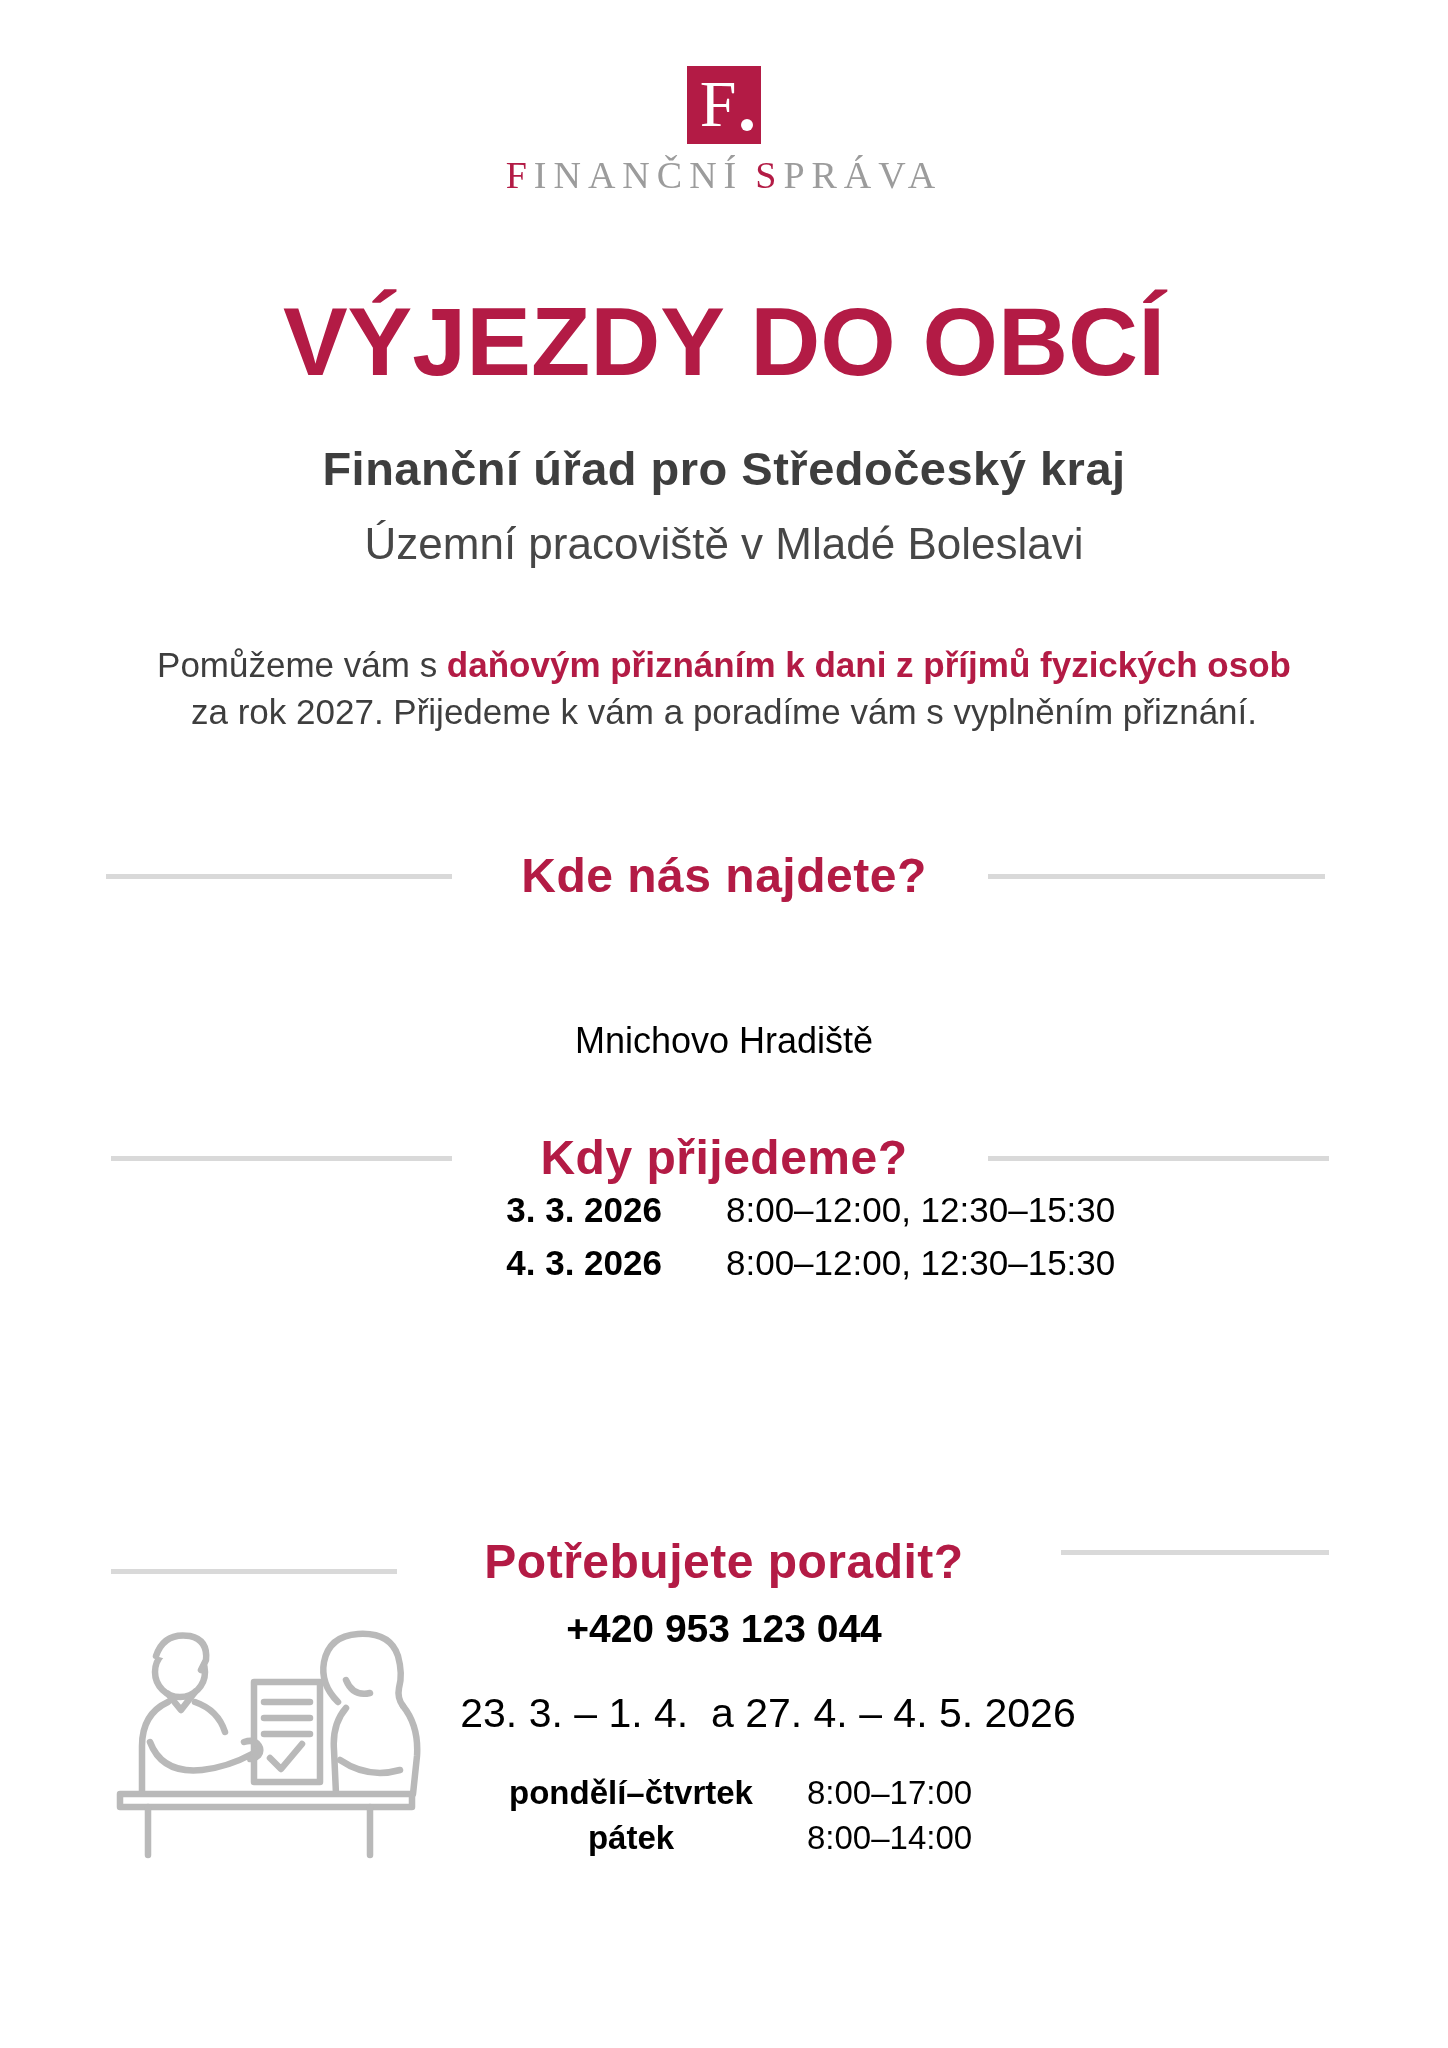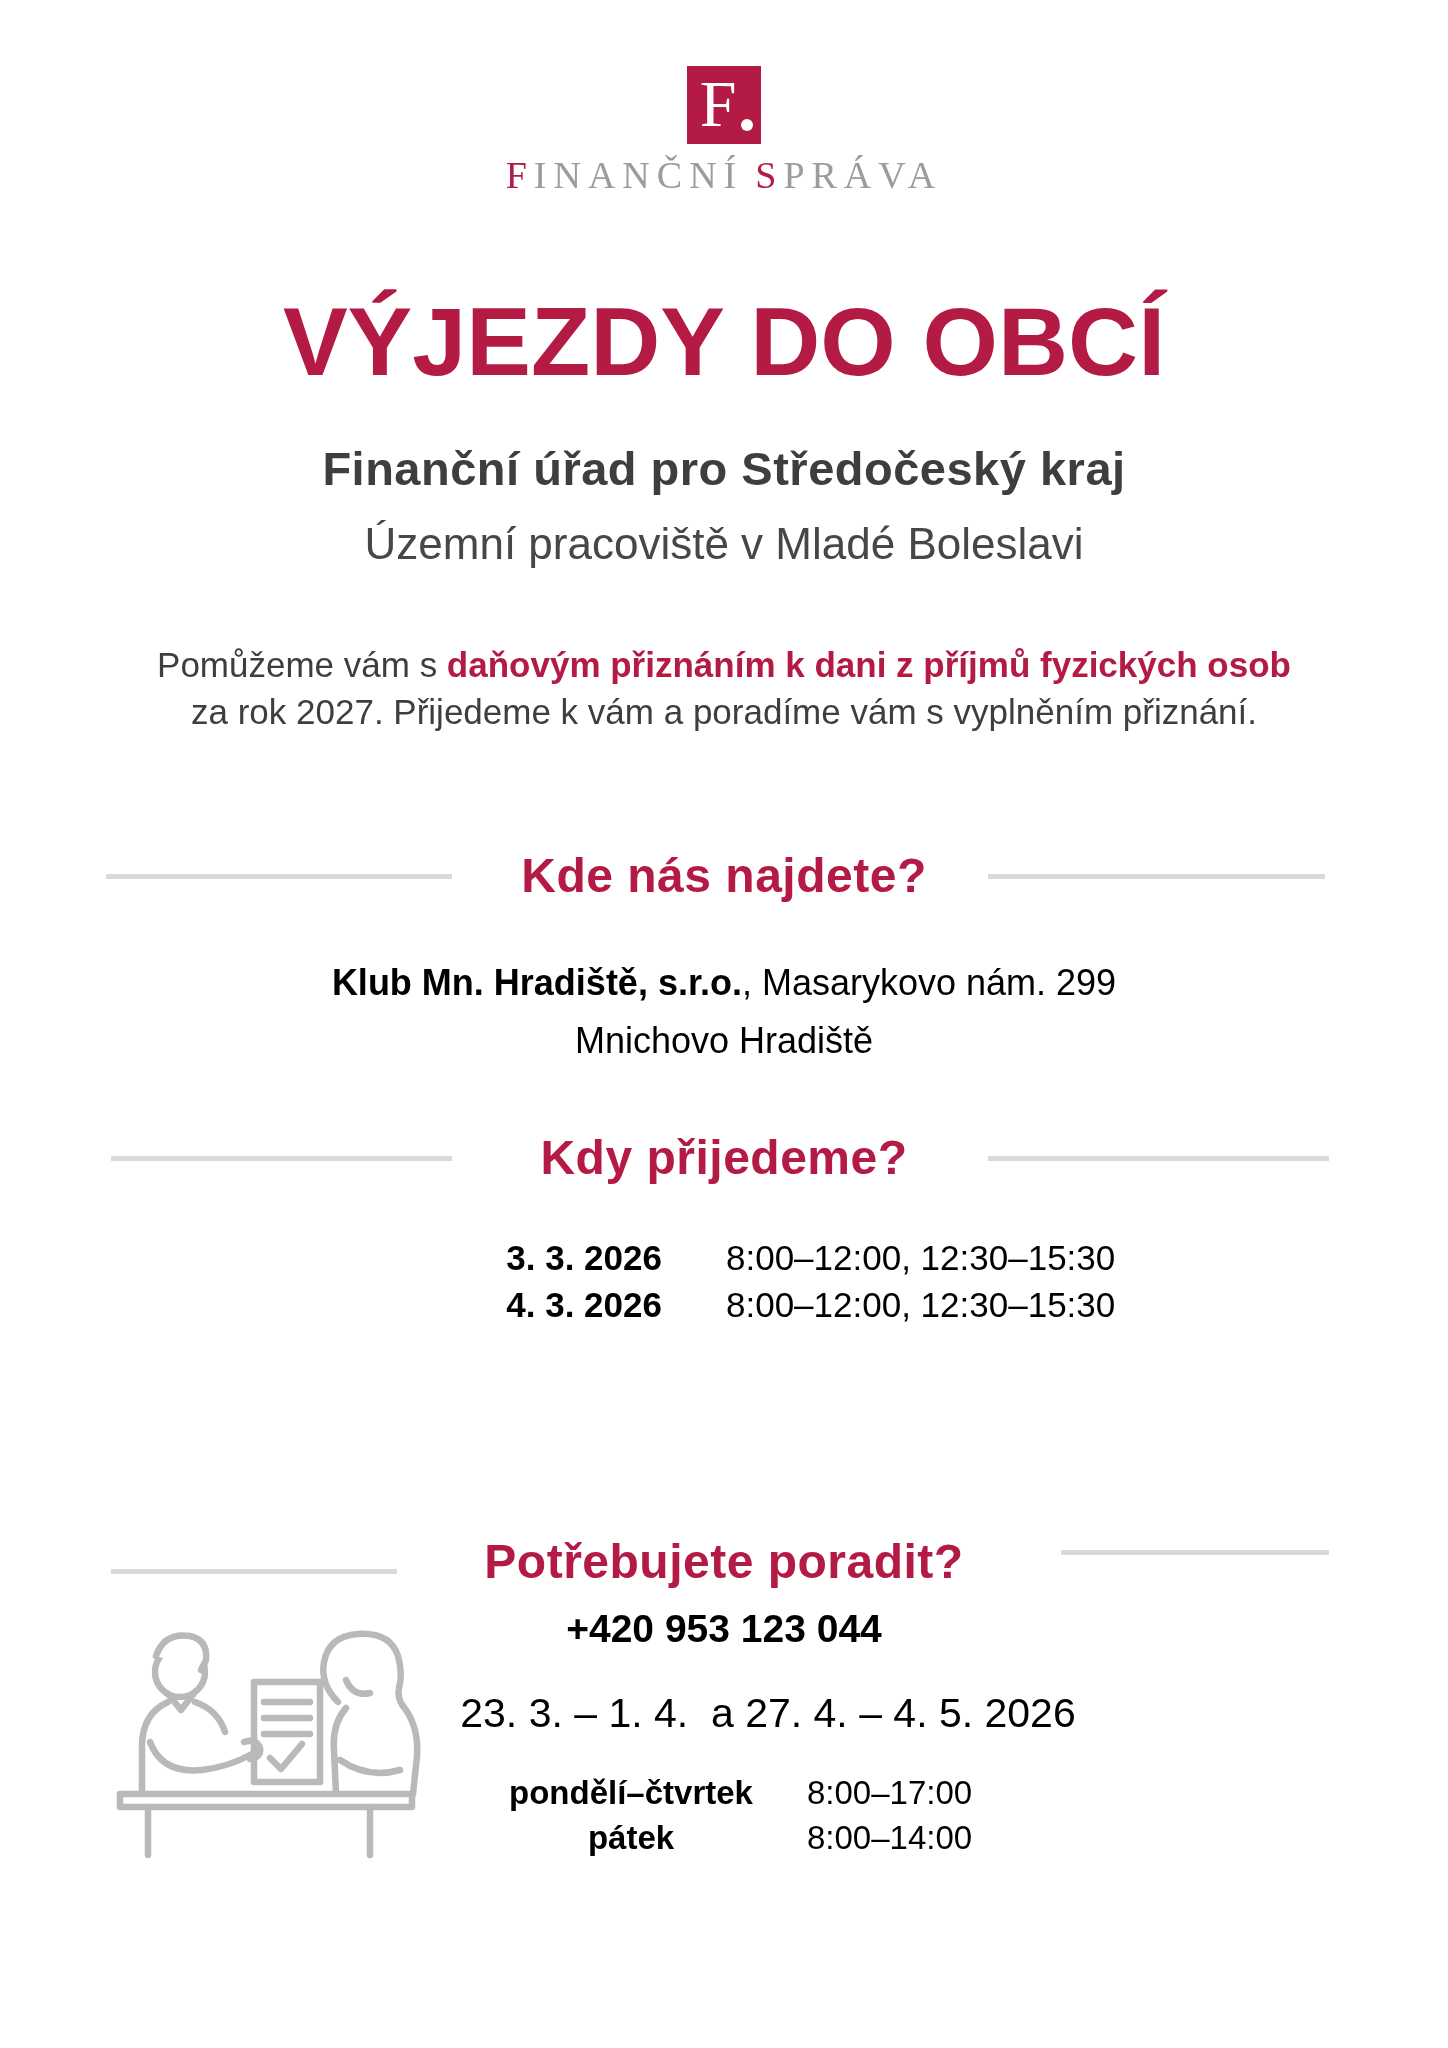--- a/index.html
+++ b/index.html
@@ -39,21 +39,21 @@
   #sec-when .hl-left{left:111px;top:26px;width:341px;}
   #sec-when .hl-right{left:988px;top:26px;width:341px;}
   #sec-help{top:1534px;}
   #sec-help .hl-left{left:111px;top:35px;width:286px;}
   #sec-help .hl-right{left:1061px;top:16px;width:268px;}
 
   .address1{top:962px;font-size:36px;color:#000;}
   .address1 .bold{font-weight:bold;}
   .address2{top:1020px;font-size:36px;color:#000;}
 
-  .visits{position:absolute;top:1240px;left:0;width:100%;display:flex;flex-direction:column;gap:11px;}
+  .visits{position:absolute;top:1192px;left:0;width:100%;display:flex;flex-direction:column;gap:17px;}
   .visit-row{display:flex;justify-content:center;gap:64px;font-size:35px;line-height:36px;color:#000;}
   .visit-date{width:340px;text-align:right;font-weight:bold;}
   .visit-time{width:400px;text-align:left;}
 
   .phone{top:1607px;font-size:39px;font-weight:bold;color:#000;}
   .period{top:1690px;font-size:41px;color:#000;padding-left:44px;}
 
   .hours{position:absolute;top:1776px;left:0;width:100%;display:flex;flex-direction:column;gap:11px;transform:translateX(30px);}
   .hours-row{display:flex;justify-content:center;gap:46px;font-size:33px;line-height:34px;color:#000;}
   .hours-days{width:260px;text-align:center;font-weight:bold;}
@@ -80,23 +80,20 @@
 
   <div class="centered intro">
     <div><span>Pomůžeme vám s </span><span class="highlight">daňovým přiznáním k dani z příjmů fyzických osob</span></div>
     <div>za rok 2027. Přijedeme k vám a poradíme vám s vyplněním přiznání.</div>
   </div>
 
   <div class="section-heading" id="sec-where">
     <span class="hline hl-left"></span>
     <span>Kde nás najdete?</span>
     <span class="hline hl-right"></span>
-  </div>
-  <div class="centered address1">
-    <span class="bold">Klub Mn. Hradiště, s.r.o.</span><span>, Masarykovo nám. 299</span>
   </div>
   <div class="centered address2">Mnichovo Hradiště</div>
 
   <div class="section-heading" id="sec-when">
     <span class="hline hl-left"></span>
     <span>Kdy přijedeme?</span>
     <span class="hline hl-right"></span>
   </div>
   <div class="visits">
     <div class="visit-row">

